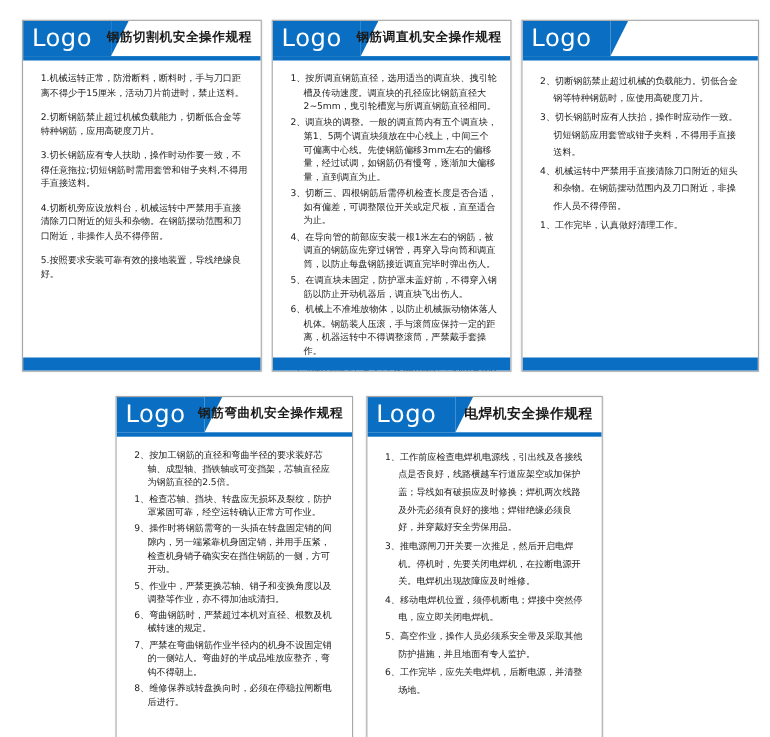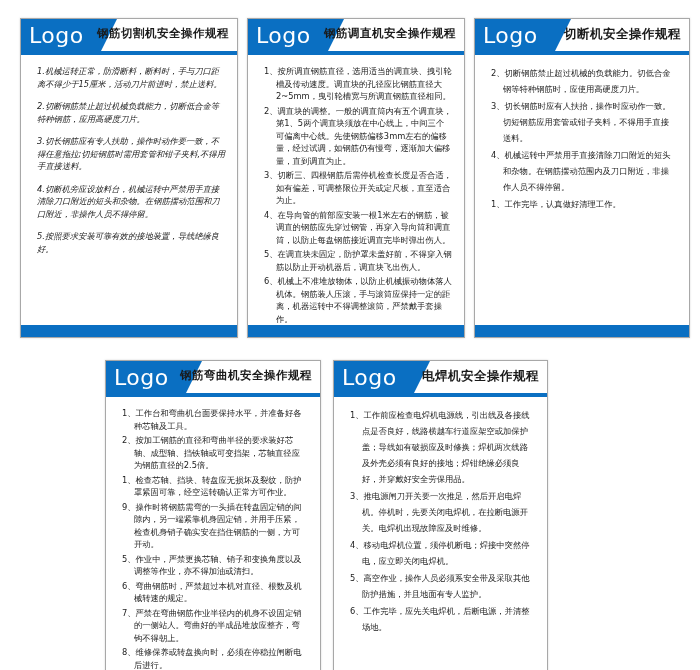--- a/index.html
+++ b/index.html
@@ -5,21 +5,21 @@
   html, body { margin:0; padding:0; background:#ffffff; }
   body { width:700px; height:670px; position:relative; overflow:hidden; font-family:"DejaVu Sans", sans-serif; }
   .panel { position:absolute; background:#ffffff; border:1px solid #a8a8a8; box-sizing:border-box; box-shadow:0 0 2px rgba(0,0,0,0.15); overflow:hidden; }
   .hdr { position:relative; height:32px; border-bottom:4px solid #0a6fc2; }
   .hdr .logo-bg { position:absolute; left:0; top:0; height:32px; width:80px; background:#0a6fc2; }
   .hdr .logo-bg::after { content:""; position:absolute; right:-16px; top:0; width:0; height:0; border-top:32px solid #0a6fc2; border-right:16px solid transparent; }
   .hdr .logo { position:absolute; left:8px; top:4px; color:#ffffff; font-family:"DejaVu Sans", sans-serif; font-size:22px; letter-spacing:0.5px; }
   .hdr .title { position:absolute; right:8px; top:7px; font-family:"DejaVu Serif", serif; font-weight:bold; font-size:12.5px; color:#1a1a1a; letter-spacing:0.5px; white-space:nowrap;margin-left:25px; }
   .body { padding:10px 12px 0 16px; }
   .item { font-size:8.3px; line-height:12.5px; color:#222; margin-bottom:2px; padding-left:12px; text-indent:-12px; }
-  .item.spaced { margin-bottom:10px; padding-left:0; text-indent:0;font-style:italic; }
+  .item.spaced { margin-bottom:10px; padding-left:0; text-indent:0; }
   .item.loose { line-height:16px; margin-bottom:1px; }
   .bar { position:absolute; left:0; right:0; bottom:0; height:12px; background:#0a6fc2; }
   #p1 { left:20px; top:18px; width:218px; height:320px; }
   #p2 { left:247px; top:18px; width:218px; height:320px; }
   #p3 { left:474px; top:18px; width:216px; height:320px; }
   #p4 { left:105px; top:360px; width:216px; height:315px; }
   #p5 { left:333px; top:360px; width:215px; height:315px; }
   #p1 .hdr .title, #p2 .hdr .title { font-size:11.5px; }
   #p4 .hdr .title { font-size:11.5px; }
 </style>
@@ -57,39 +57,37 @@
     <div class="item">6、机械上不准堆放物体，以防止机械振动物体落人机体。钢筋装人压滚，手与滚筒应保持一定的距离，机器运转中不得调整滚筒，严禁戴手套操作。</div>
     <div class="item">7、钢筋调直到末端时，人员必须躲开，以防甩动伤人。短于2m或直径大于9mm的钢筋调直，应低速加工。</div>
   </div>
   <div class="bar"></div>
 </div>
 
 <div class="panel" id="p3">
   <div class="hdr">
     <div class="logo-bg"></div>
     <span class="logo">Logo</span>
-    <span class="title">切断机安全操作规程</span>
   </div>
   <div class="body">
     <div class="item loose">2、切断钢筋禁止超过机械的负载能力。切低合金钢等特种钢筋时，应使用高硬度刀片。</div>
     <div class="item loose">3、切长钢筋时应有人扶抬，操作时应动作一致。切短钢筋应用套管或钳子夹料，不得用手直接送料。</div>
     <div class="item loose">4、机械运转中严禁用手直接清除刀口附近的短头和杂物。在钢筋摆动范围内及刀口附近，非操作人员不得停留。</div>
     <div class="item loose">1、工作完毕，认真做好清理工作。</div>
   </div>
   <div class="bar"></div>
 </div>
 
 <div class="panel" id="p4">
   <div class="hdr">
     <div class="logo-bg"></div>
     <span class="logo">Logo</span>
     <span class="title">钢筋弯曲机安全操作规程</span>
   </div>
   <div class="body">
-    <div class="item">1、工作台和弯曲机台面要保持水平，并准备好各种芯轴及工具。</div>
     <div class="item">2、按加工钢筋的直径和弯曲半径的要求装好芯轴、成型轴、挡铁轴或可变挡架，芯轴直径应为钢筋直径的2.5倍。</div>
     <div class="item">1、检查芯轴、挡块、转盘应无损坏及裂纹，防护罩紧固可靠，经空运转确认正常方可作业。</div>
     <div class="item">9、操作时将钢筋需弯的一头插在转盘固定销的间隙内，另一端紧靠机身固定销，并用手压紧，检查机身销子确实安在挡住钢筋的一侧，方可开动。</div>
     <div class="item">5、作业中，严禁更换芯轴、销子和变换角度以及调整等作业，亦不得加油或清扫。</div>
     <div class="item">6、弯曲钢筋时，严禁超过本机对直径、根数及机械转速的规定。</div>
     <div class="item">7、严禁在弯曲钢筋作业半径内的机身不设固定销的一侧站人。弯曲好的半成品堆放应整齐，弯钩不得朝上。</div>
     <div class="item">8、维修保养或转盘换向时，必须在停稳拉闸断电后进行。</div>
   </div>
 </div>
 

